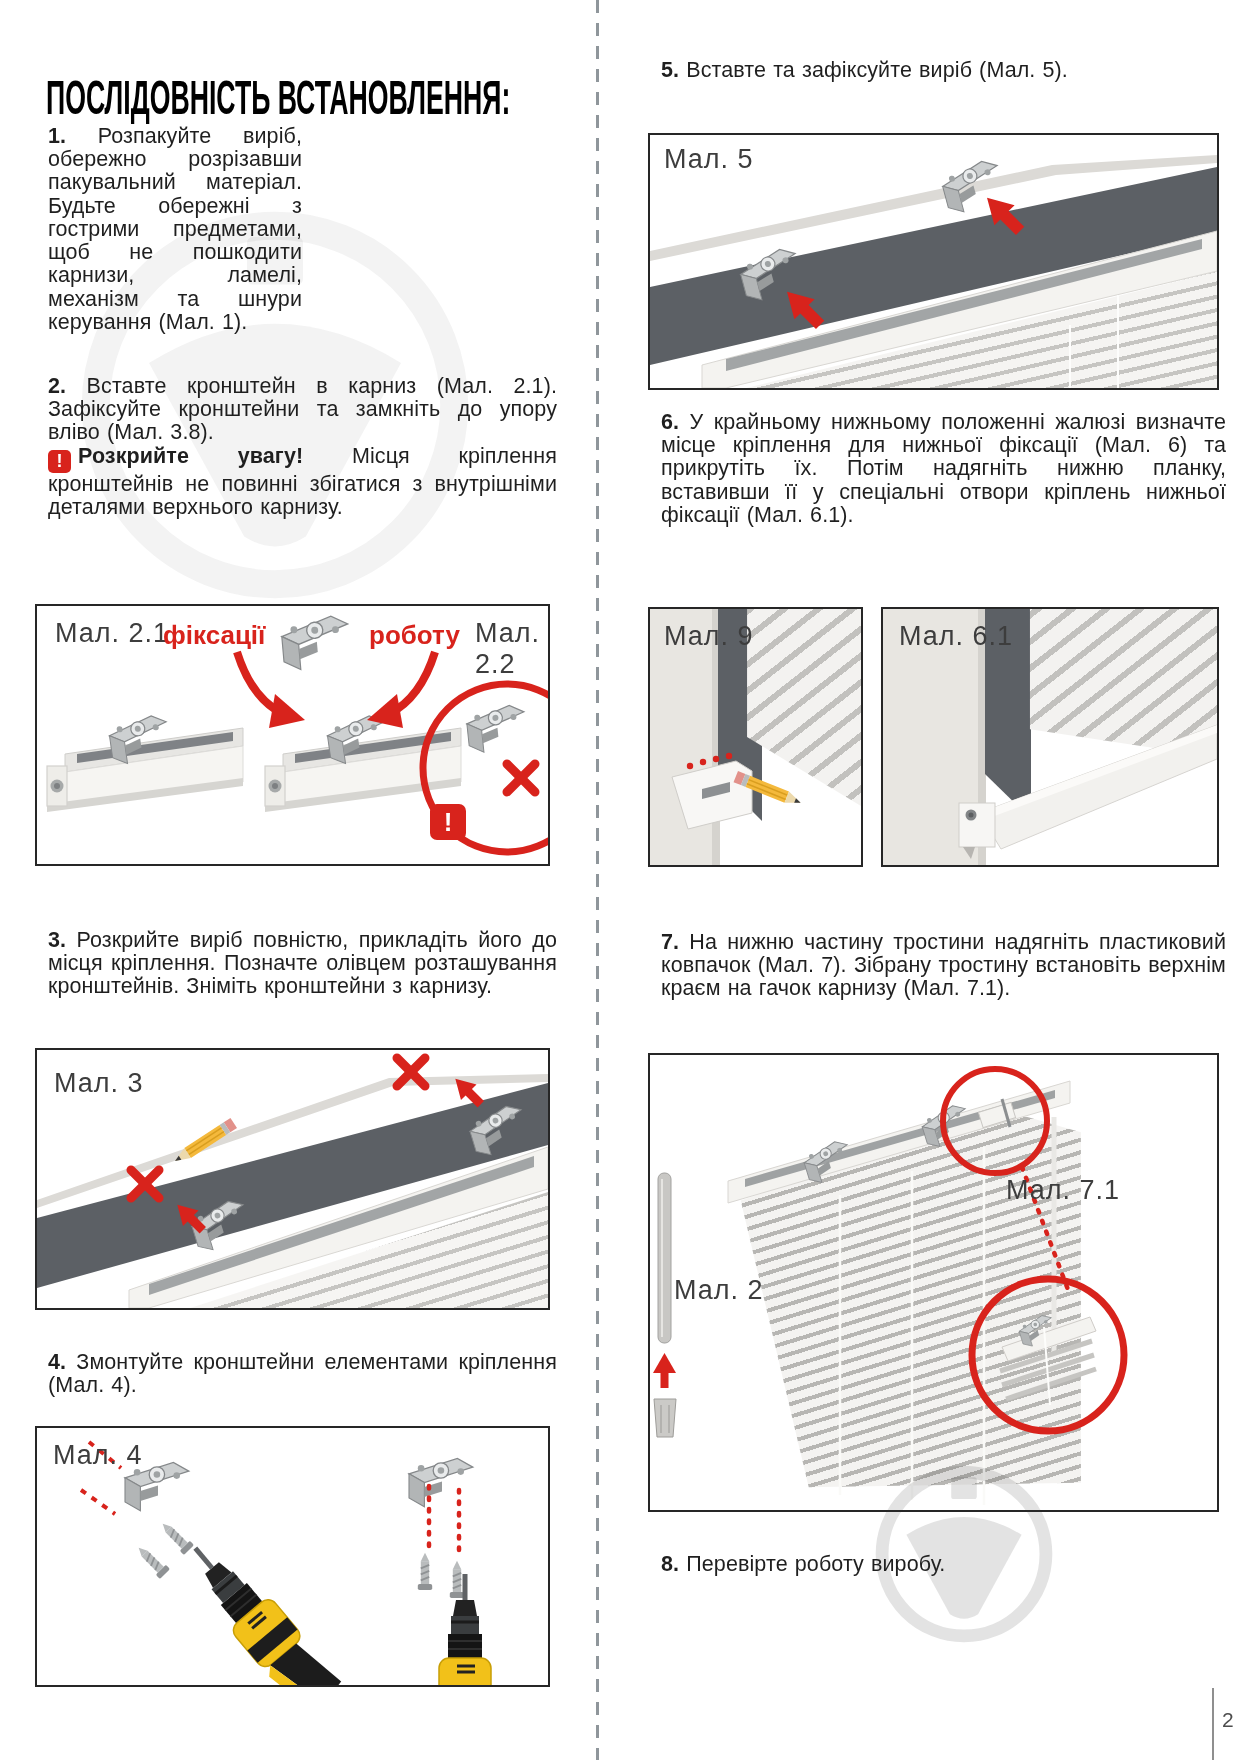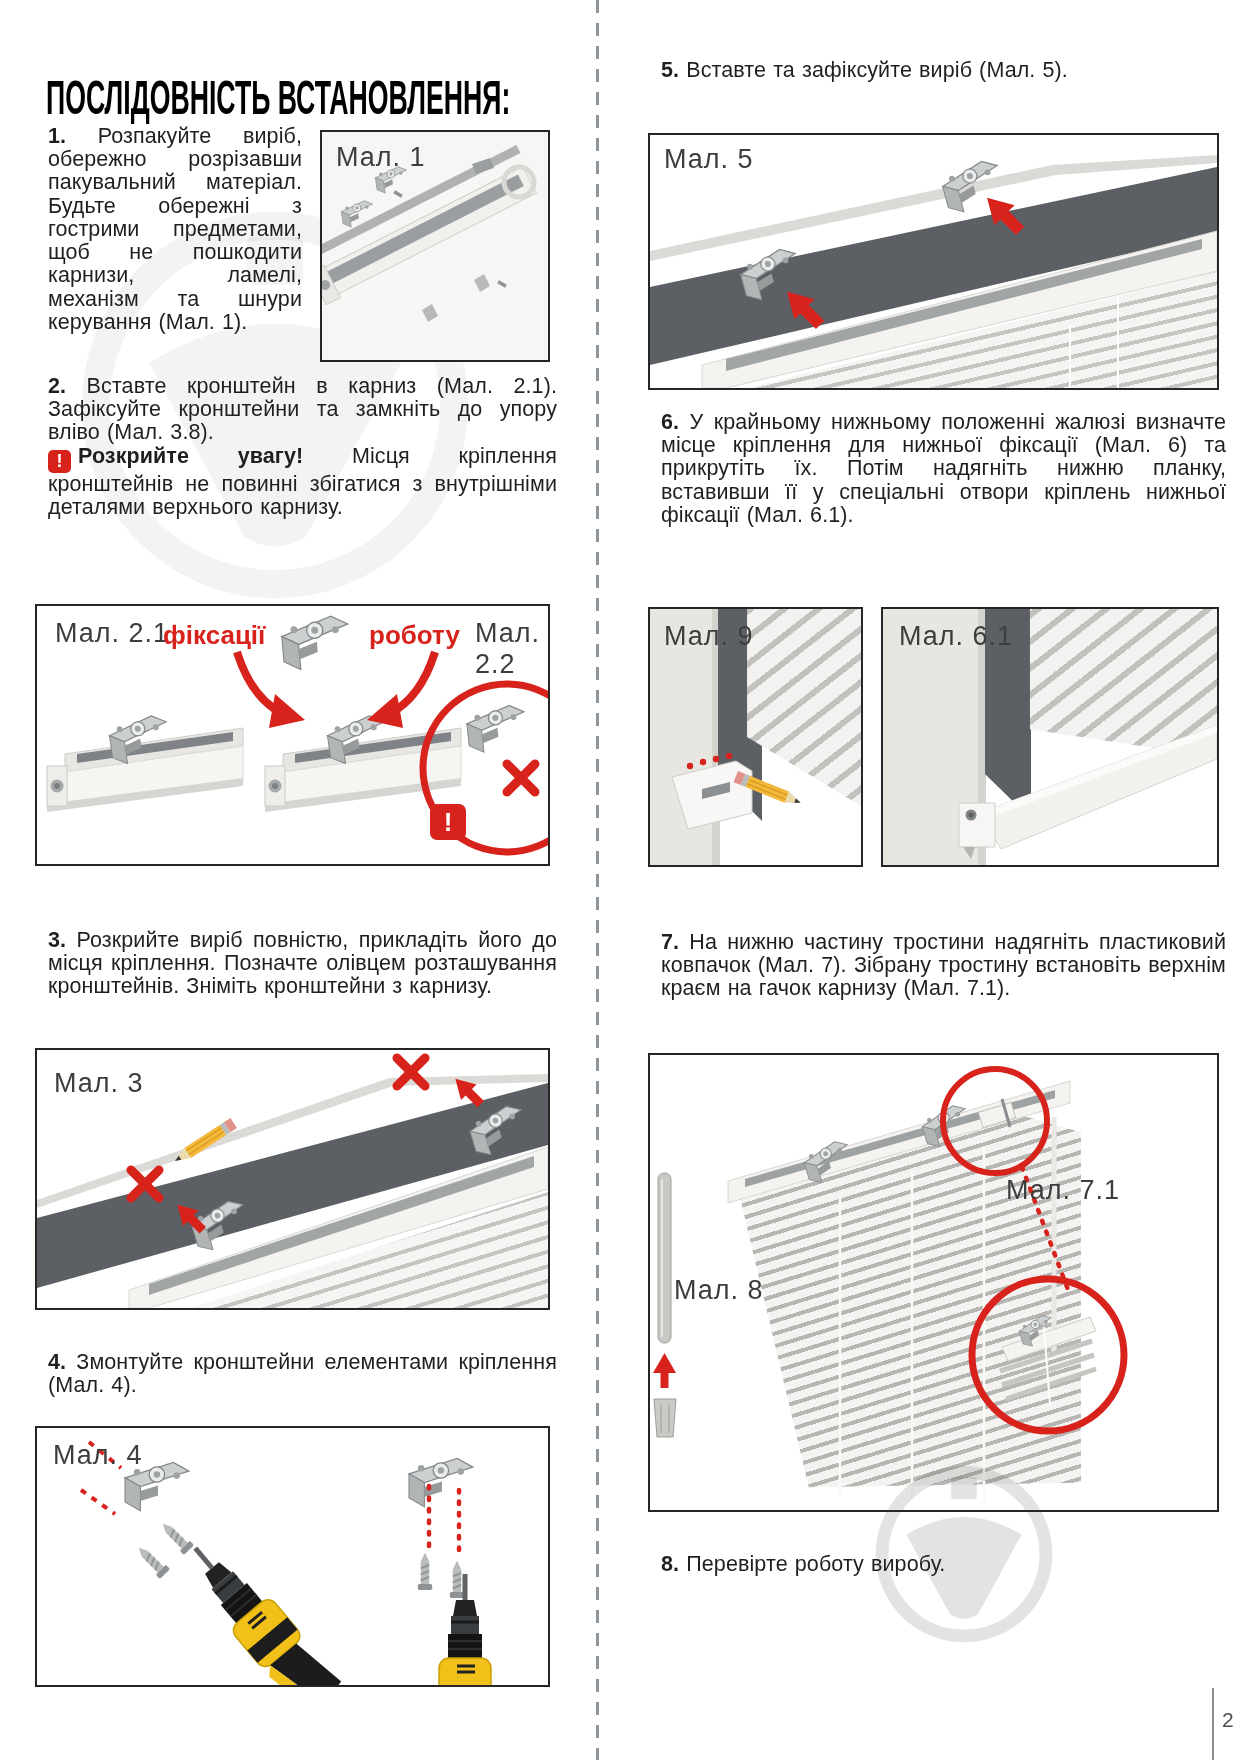--- a/index.html
+++ b/index.html
@@ -119,40 +119,20 @@
 
   <div class="divider"></div>
 
   <h1 class="title">ПОСЛІДОВНІСТЬ ВСТАНОВЛЕННЯ:</h1>
 
   <p class="step" style="left:35px;top:112px;width:254px">
     <b>1.</b>
     <span>Розпакуйте виріб, обережно розрізавши пакувальний матеріал. Будьте обережні з гострими предметами, щоб не пошкодити карнизи, ламелі, механізм та шнури керування (Мал. 1).</span>
   </p>
 
-  <div class="fig" style="left:320px;top:130px;width:226px;height:228px;background:#f6f6f4">
-    <span class="figlabel" style="left:14px;top:10px">Мал. 1</span>
-    <svg class="layer base" viewBox="0 0 226 228">
-      <g transform="rotate(-27 112 120)">
-        <rect x="-10" y="62" width="244" height="9" fill="#b0b2b2"></rect>
-        <rect x="-2" y="84" width="232" height="30" fill="#f1f0ed" stroke="#cfcecb"></rect>
-        <rect x="8" y="89" width="214" height="13" fill="#9b9ea0"></rect>
-        <rect x="-8" y="82" width="16" height="36" fill="#e9e8e5" stroke="#cbcac7"></rect>
-        <circle cx="0" cy="100" r="5" fill="#a2a5a6"></circle>
-      </g>
-      <use href="#plate" transform="translate(52,36) scale(0.55) rotate(-8)"></use>
-      <use href="#plate" transform="translate(18,70) scale(0.55) rotate(-8)"></use>
-      <polygon points="150,32 168,26 172,36 154,42" fill="#9b9ea0"></polygon>
-      <circle cx="197" cy="50" r="15" fill="none" stroke="#d9d8d5" stroke-width="5"></circle>
-      <polygon points="152,148 162,142 168,154 158,160" fill="#b7b9ba"></polygon>
-      <polygon points="100,178 110,172 116,184 106,190" fill="#b7b9ba"></polygon>
-      <rect x="72" y="60" width="9" height="3.5" fill="#8f9294" transform="rotate(30 76 61)"></rect>
-      <rect x="176" y="150" width="9" height="3.5" fill="#8f9294" transform="rotate(30 180 151)"></rect>
-    </svg>
-  </div>
 
   <p class="step" style="left:35px;top:362px;width:509px">
     <b>2.</b>
     <span>Вставте кронштейн в карниз (Мал. 2.1). Зафіксуйте кронштейни та замкніть до упору вліво (Мал. 3.8).</span><br>
     <span class="warnicon"><span>!</span></span><b>Розкрийте увагу!</b>
     <span>Місця кріплення кронштейнів не повинні збігатися з внутрішніми деталями верхнього карнизу.</span>
   </p>
 
   <div class="fig" style="left:35px;top:604px;width:511px;height:258px">
     <span class="figlabel" style="left:18px;top:12px">Мал. 2.1</span>
@@ -289,21 +269,21 @@
       <polygon points="80,238 92,238 88,250" fill="#b7b5b1"></polygon>
     </svg>
   </div>
 
   <p class="step" style="left:648px;top:918px;width:565px">
     <b>7.</b>
     <span>На нижню частину тростини надягніть пластиковий ковпачок (Мал. 7). Зібрану тростину встановіть верхнім краєм на гачок карнизу (Мал. 7.1).</span>
   </p>
 
   <div class="fig" style="left:648px;top:1053px;width:567px;height:455px">
-    <span class="figlabel" style="left:24px;top:220px">Мал. 8</span>
+    <span class="figlabel" style="left:24px;top:220px">Мал. 2</span>
     <span class="figlabel" style="left:356px;top:120px">Мал. 7.1</span>
     <div class="layer slats sl7"></div>
     <svg class="layer top" viewBox="0 0 567 455">
       <rect x="8" y="118" width="13" height="170" rx="6" fill="#c8c7c4" stroke="#a3a2a0"></rect>
       <line x1="12" y1="124" x2="12" y2="282" stroke="#e6e5e2" stroke-width="2"></line>
       <polygon points="3,318 26,318 14.5,298" fill="#d8231c"></polygon>
       <rect x="10.5" y="318" width="8" height="15" fill="#d8231c"></rect>
       <polygon points="4,344 26,344 23,382 7,382" fill="#cbcac7" stroke="#9e9d9a"></polygon>
       <line x1="11" y1="350" x2="11" y2="378" stroke="#b3b2af" stroke-width="2"></line>
       <line x1="19" y1="350" x2="19" y2="378" stroke="#b3b2af" stroke-width="2"></line>

